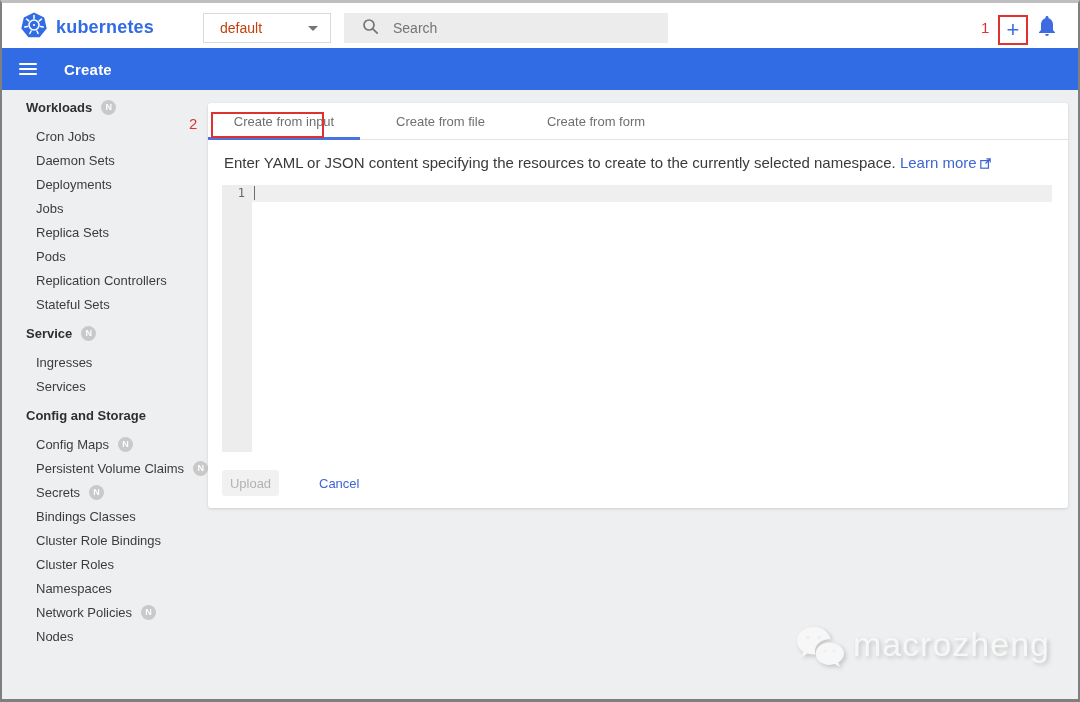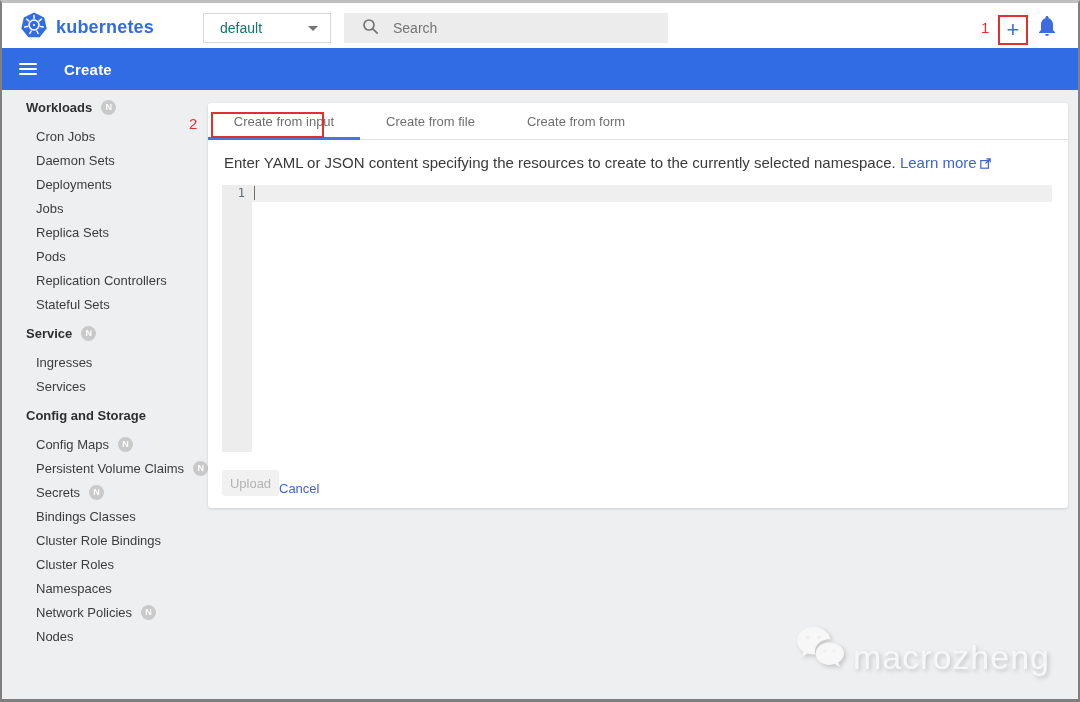--- a/index.html
+++ b/index.html
@@ -11,21 +11,21 @@
     border-bottom:3px solid #7f7f7f; border-top:3px solid #bfbfbf;
   }
 
   
   .app-header { position:relative; height:45px; background:#fff; }
   .brand { position:absolute; left:18px; top:8px; display:flex; align-items:center; gap:8px; }
   .brand-name { color:#326ce5; font-size:18px; font-weight:700; letter-spacing:0.2px; }
   .ns-select { position:absolute; left:201px; top:10px; width:128px; height:30px;
     background:#fff; border:1px solid #d9d9d9; display:flex; align-items:center;
     padding:0 12px 0 16px; cursor:pointer; }
-  .ns-value { flex:1; font-size:14px; color:#0f766e; }
+  .ns-value { flex:1; font-size:14px; color:#c2410c; }
   .caret { width:0; height:0; border-left:5px solid transparent; border-right:5px solid transparent; border-top:5px solid #757575; }
   .searchbar { position:absolute; left:342px; top:10px; width:324px; height:30px;
     background:#ececec; display:flex; align-items:center; padding:0 10px; }
   .searchbar svg { margin:0 14px 0 8px; flex:none; }
   .search-input { border:none; outline:none; background:transparent; font-size:14px; color:#0f766e; width:100%; font-family:inherit; }
   .search-input::placeholder { color:#757575; }
   .plus-btn { position:absolute; left:996px; top:12px; width:30px; height:30px;
     background:none; border:none; color:#3e6be0; font-size:22px; font-weight:300;
     display:flex; align-items:center; justify-content:center; cursor:pointer; line-height:1; }
   .bell { position:absolute; right:22px; top:13px; width:18px; height:20px; cursor:pointer; }
@@ -44,55 +44,55 @@
   .nav-row.section { padding-left:24px; font-weight:700; color:#2f2f2f; margin:5px 0; }
   .nbadge { margin-left:9px; width:15px; height:15px; border-radius:50%; background:#c9c9c9;
     color:#fdfdfd; font-size:9px; font-weight:700; display:inline-flex;
     align-items:center; justify-content:center; flex:none; }
 
   .main { flex:1; position:relative; }
   .card { position:absolute; left:0; top:13px; width:860px; height:405px;
     background:#fff; border-radius:3px; box-shadow:0 1px 3px rgba(0,0,0,0.14); }
 
   
-  .tabs { position:relative; height:37px; border-bottom:1px solid #e3e3e3; display:flex; }
+  .tabs { position:relative; height:37px; border-bottom:1px solid #e3e3e3; display:flex;gap:10px; }
   .tab { height:100%; display:flex; align-items:center; justify-content:center;
     font-size:13px; color:#6f6f6f; cursor:pointer; }
   .tab.first { width:152px; }
   .tab.other { padding:0 26px; }
   .tab-underline { position:absolute; left:0; bottom:-1px; width:152px; height:3px; background:#4a74dd; }
 
   
   .desc { margin:14px 16px 13px 16px; font-size:15px; color:#3a3a3a; }
   .learn-more { color:#3e64d6; text-decoration:none; cursor:pointer; white-space:nowrap; }
   .ext-icon { display:inline-block; vertical-align:-1px; margin-left:3px; }
 
   
   .editor { position:relative; margin-left:14px; width:830px; height:267px; background:#fff; cursor:text; }
   .gutter { position:absolute; left:0; top:0; width:30px; height:100%; background:#ededed; }
   .line-no { position:absolute; top:1px; right:7px; font-family:"DejaVu Sans Mono",monospace; font-size:12px; color:#5f6a75; }
   .active-line { position:absolute; left:30px; right:0; top:0; height:17px; background:#efefef; }
   .cursor-bar { position:absolute; left:32px; top:1px; width:1px; height:14px; background:#6d6d6d; }
 
   
-  .actions { position:absolute; left:14px; top:367px; display:flex; align-items:flex-end; }
+  .actions { position:absolute; left:14px; top:367px; display:flex; align-items:center; gap:40px; }
   .upload-btn { width:57px; height:26px; background:#f1f1f1; border:none; border-radius:3px;
     color:#b3b3b3; font-size:13px; font-family:inherit; cursor:default; }
   .cancel-link { color:#3e64d6; font-size:13px; font-weight:500; text-decoration:none; cursor:pointer; }
 
   
   .ann-num { position:absolute; color:#e03131; font-size:15px; font-weight:500; z-index:6; }
   .ann-1 { left:979px; top:16px; }
   .ann-2 { left:187px; top:112px; }
   .ann-box { position:absolute; border:2px solid #e03131; z-index:5; pointer-events:none; }
   .ann-box-1 { left:996px; top:12px; width:30px; height:30px; }
   .ann-box-2 { left:209px; top:109px; width:113px; height:26px; }
 
   
-  .watermark { position:absolute; right:28px; top:622px; display:flex; align-items:flex-end; gap:4px;
+  .watermark { position:absolute; right:28px; top:622px; display:flex; align-items:flex-start; gap:4px;
     filter:drop-shadow(2px 2px 2px rgba(0,0,0,0.18)); }
   .watermark-text { font-size:34px; color:#f7f7f7; letter-spacing:1px; }
 </style>
 </head>
 <body>
 
 <div class="screen">
 
   <header class="app-header">
     <div class="brand">

